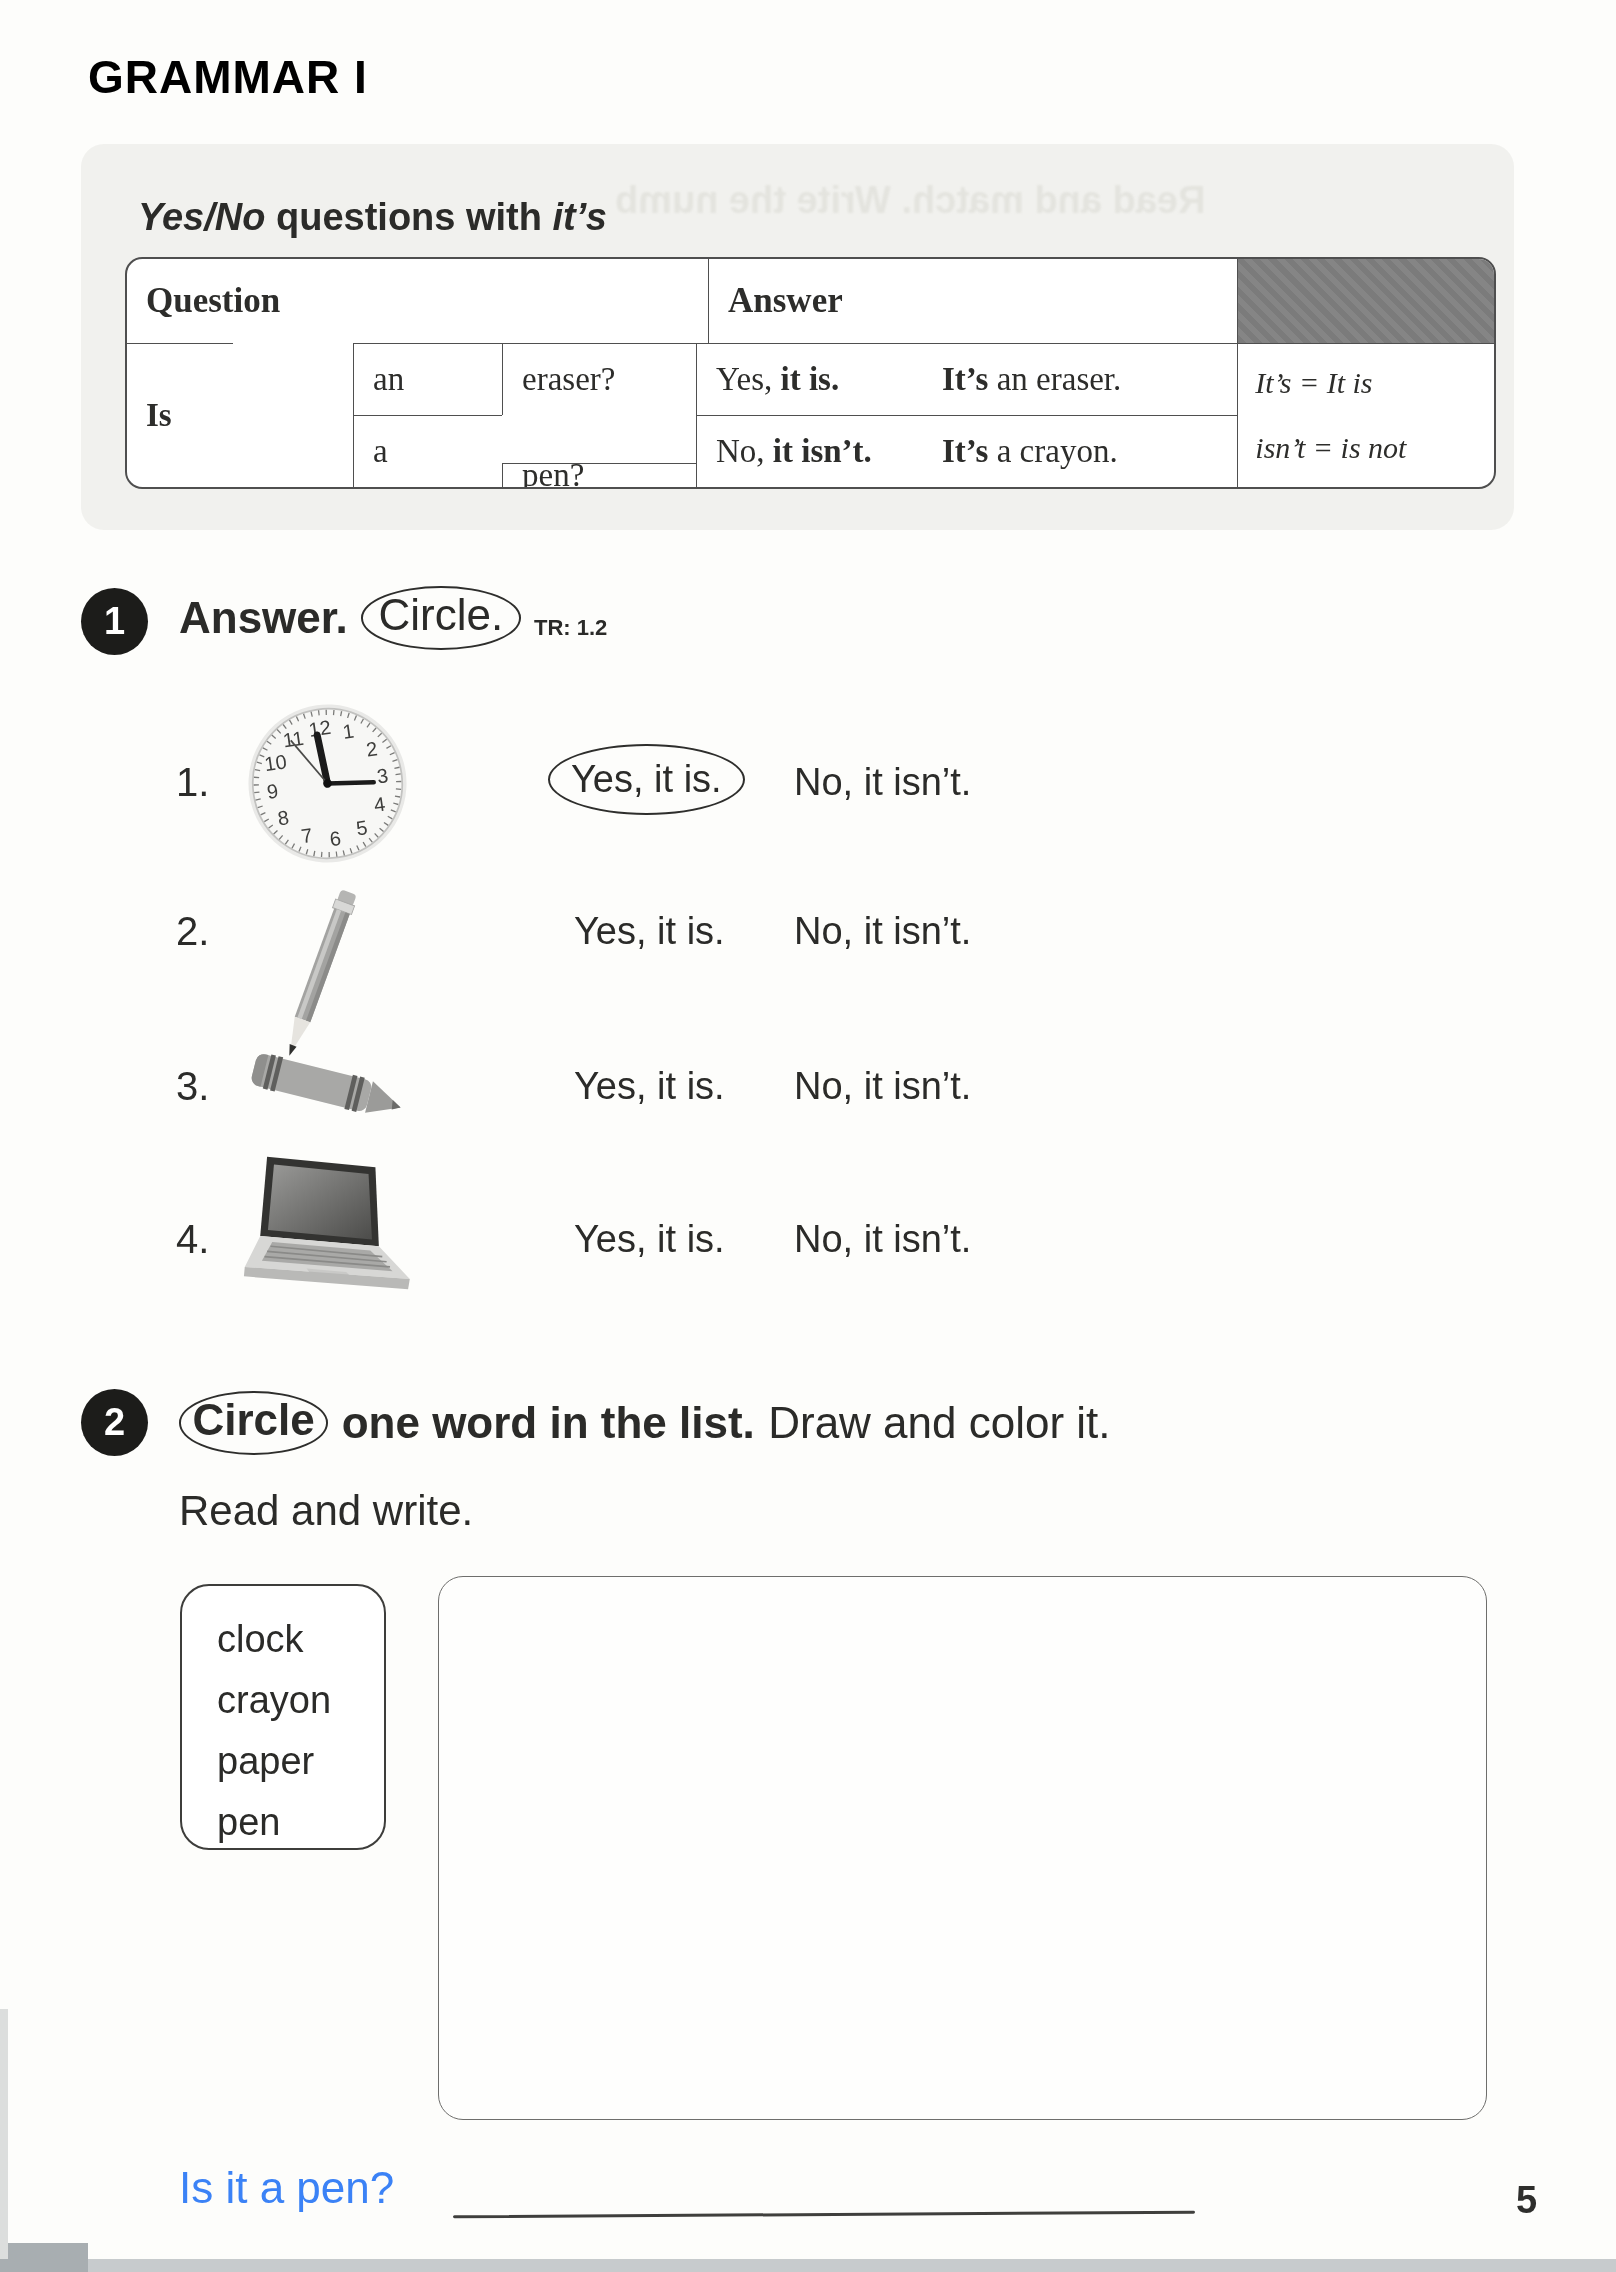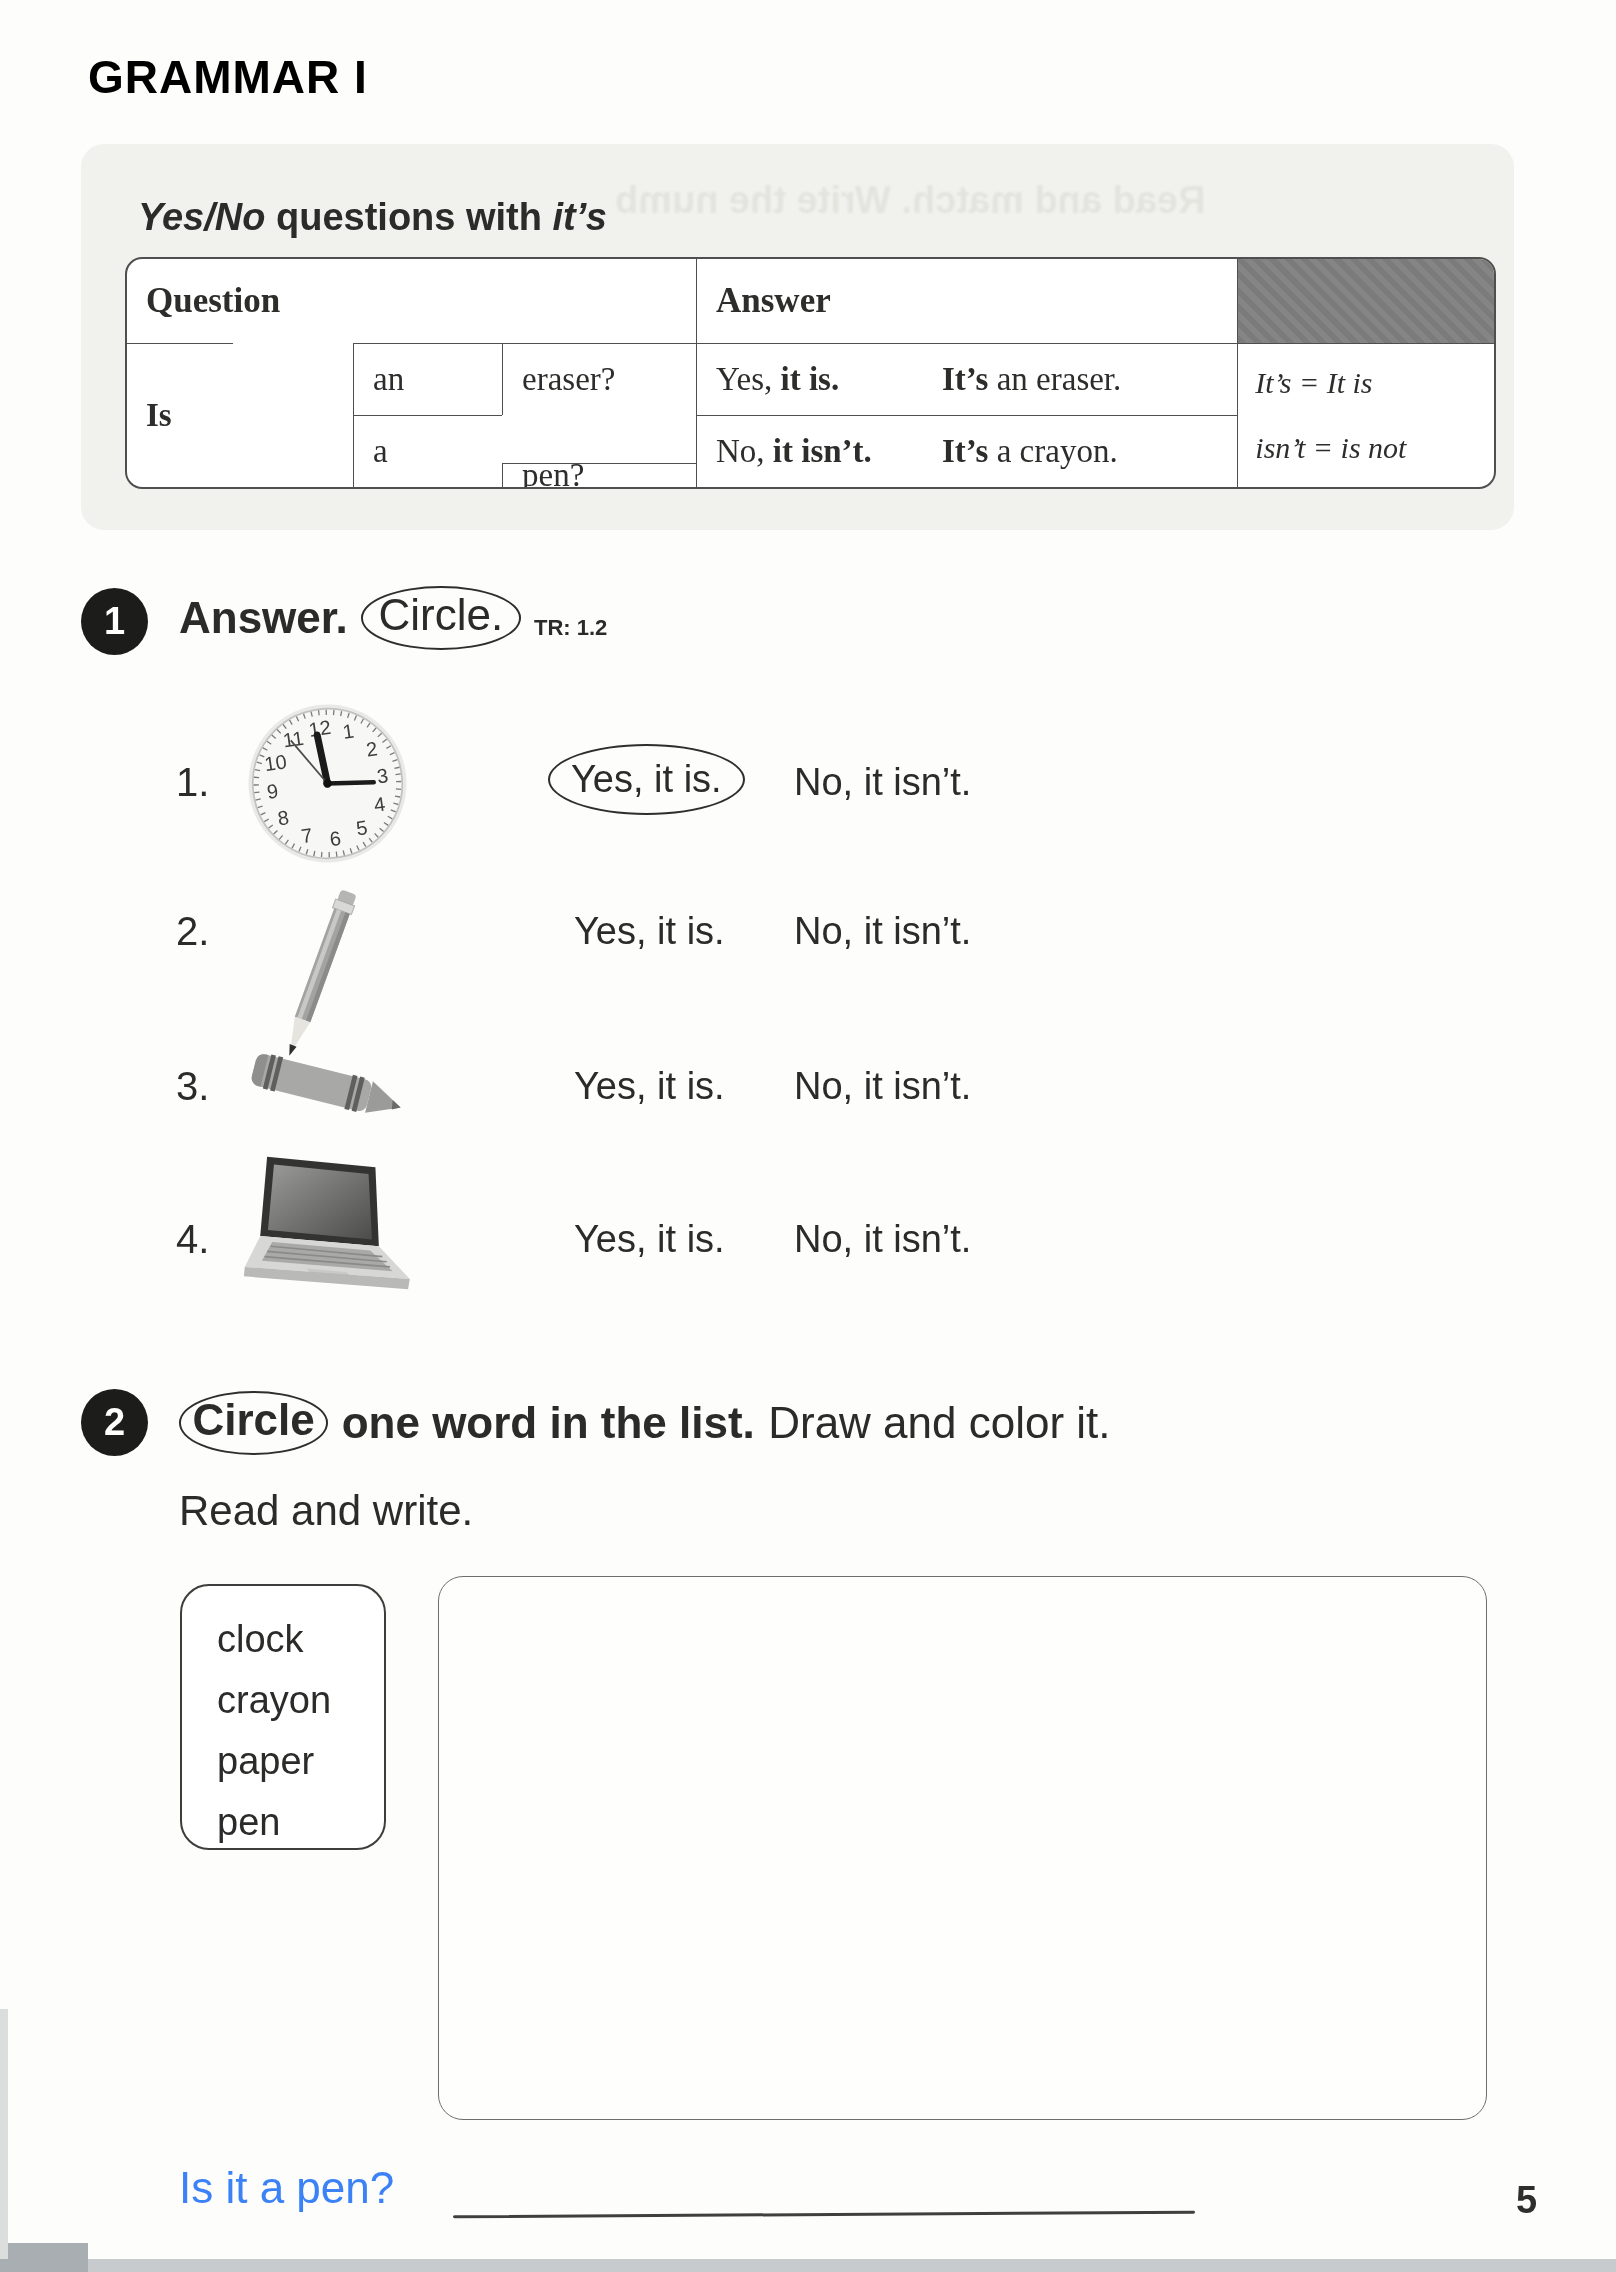--- a/index.html
+++ b/index.html
@@ -19,21 +19,21 @@
   
   .gtable { left:125px; top:257px; display:grid;
             grid-template-columns:106px 120px 149px 194px 541px 257px;
             grid-template-rows:84px 72px 72px;
             background:#fff; border:2.4px solid #4f4f4f; border-radius:17.3px; overflow:hidden; width:max-content; }
   .tc { display:flex; align-items:center; padding-left:19px; font-size:33px; color:#2d2d2b;font-family:Liberation Serif, serif; }
   .bd-l { border-left:1.9px solid #4f4f4f; } .bd-t { border-top:1.9px solid #4f4f4f; }
   .hdr { font-weight:700; font-size:35px; }
   .b { font-weight:700; }
   .q   { grid-column:1/5; grid-row:1; }
-  .ahd { grid-column:5; grid-row:1; }
+  .ahd { grid-column:5; grid-row:1;margin-left:12px; }
   .dark{ grid-column:6; grid-row:1; background:repeating-linear-gradient(45deg,#7b7b7b 0 5.8px,#858585 5.8px 11.5px); }
   .is  { grid-column:1; grid-row:2/4; }
   .itc { grid-column:2; grid-row:2/4; }
   .an  { grid-column:3; grid-row:2; }
   .n1  { grid-column:4; grid-row:2; }
   .ans1{ grid-column:5; grid-row:2; }
   .a2  { grid-column:3; grid-row:3; }
   .n2  { grid-column:4; grid-row:3;margin-top:48px; }
   .ans2{ grid-column:5; grid-row:3; }
   .note{ grid-column:6; grid-row:2/4; flex-direction:column; align-items:flex-start; justify-content:space-around; padding:5.8px 0 5.8px 17.3px; font-style:italic; font-size:30px; }

